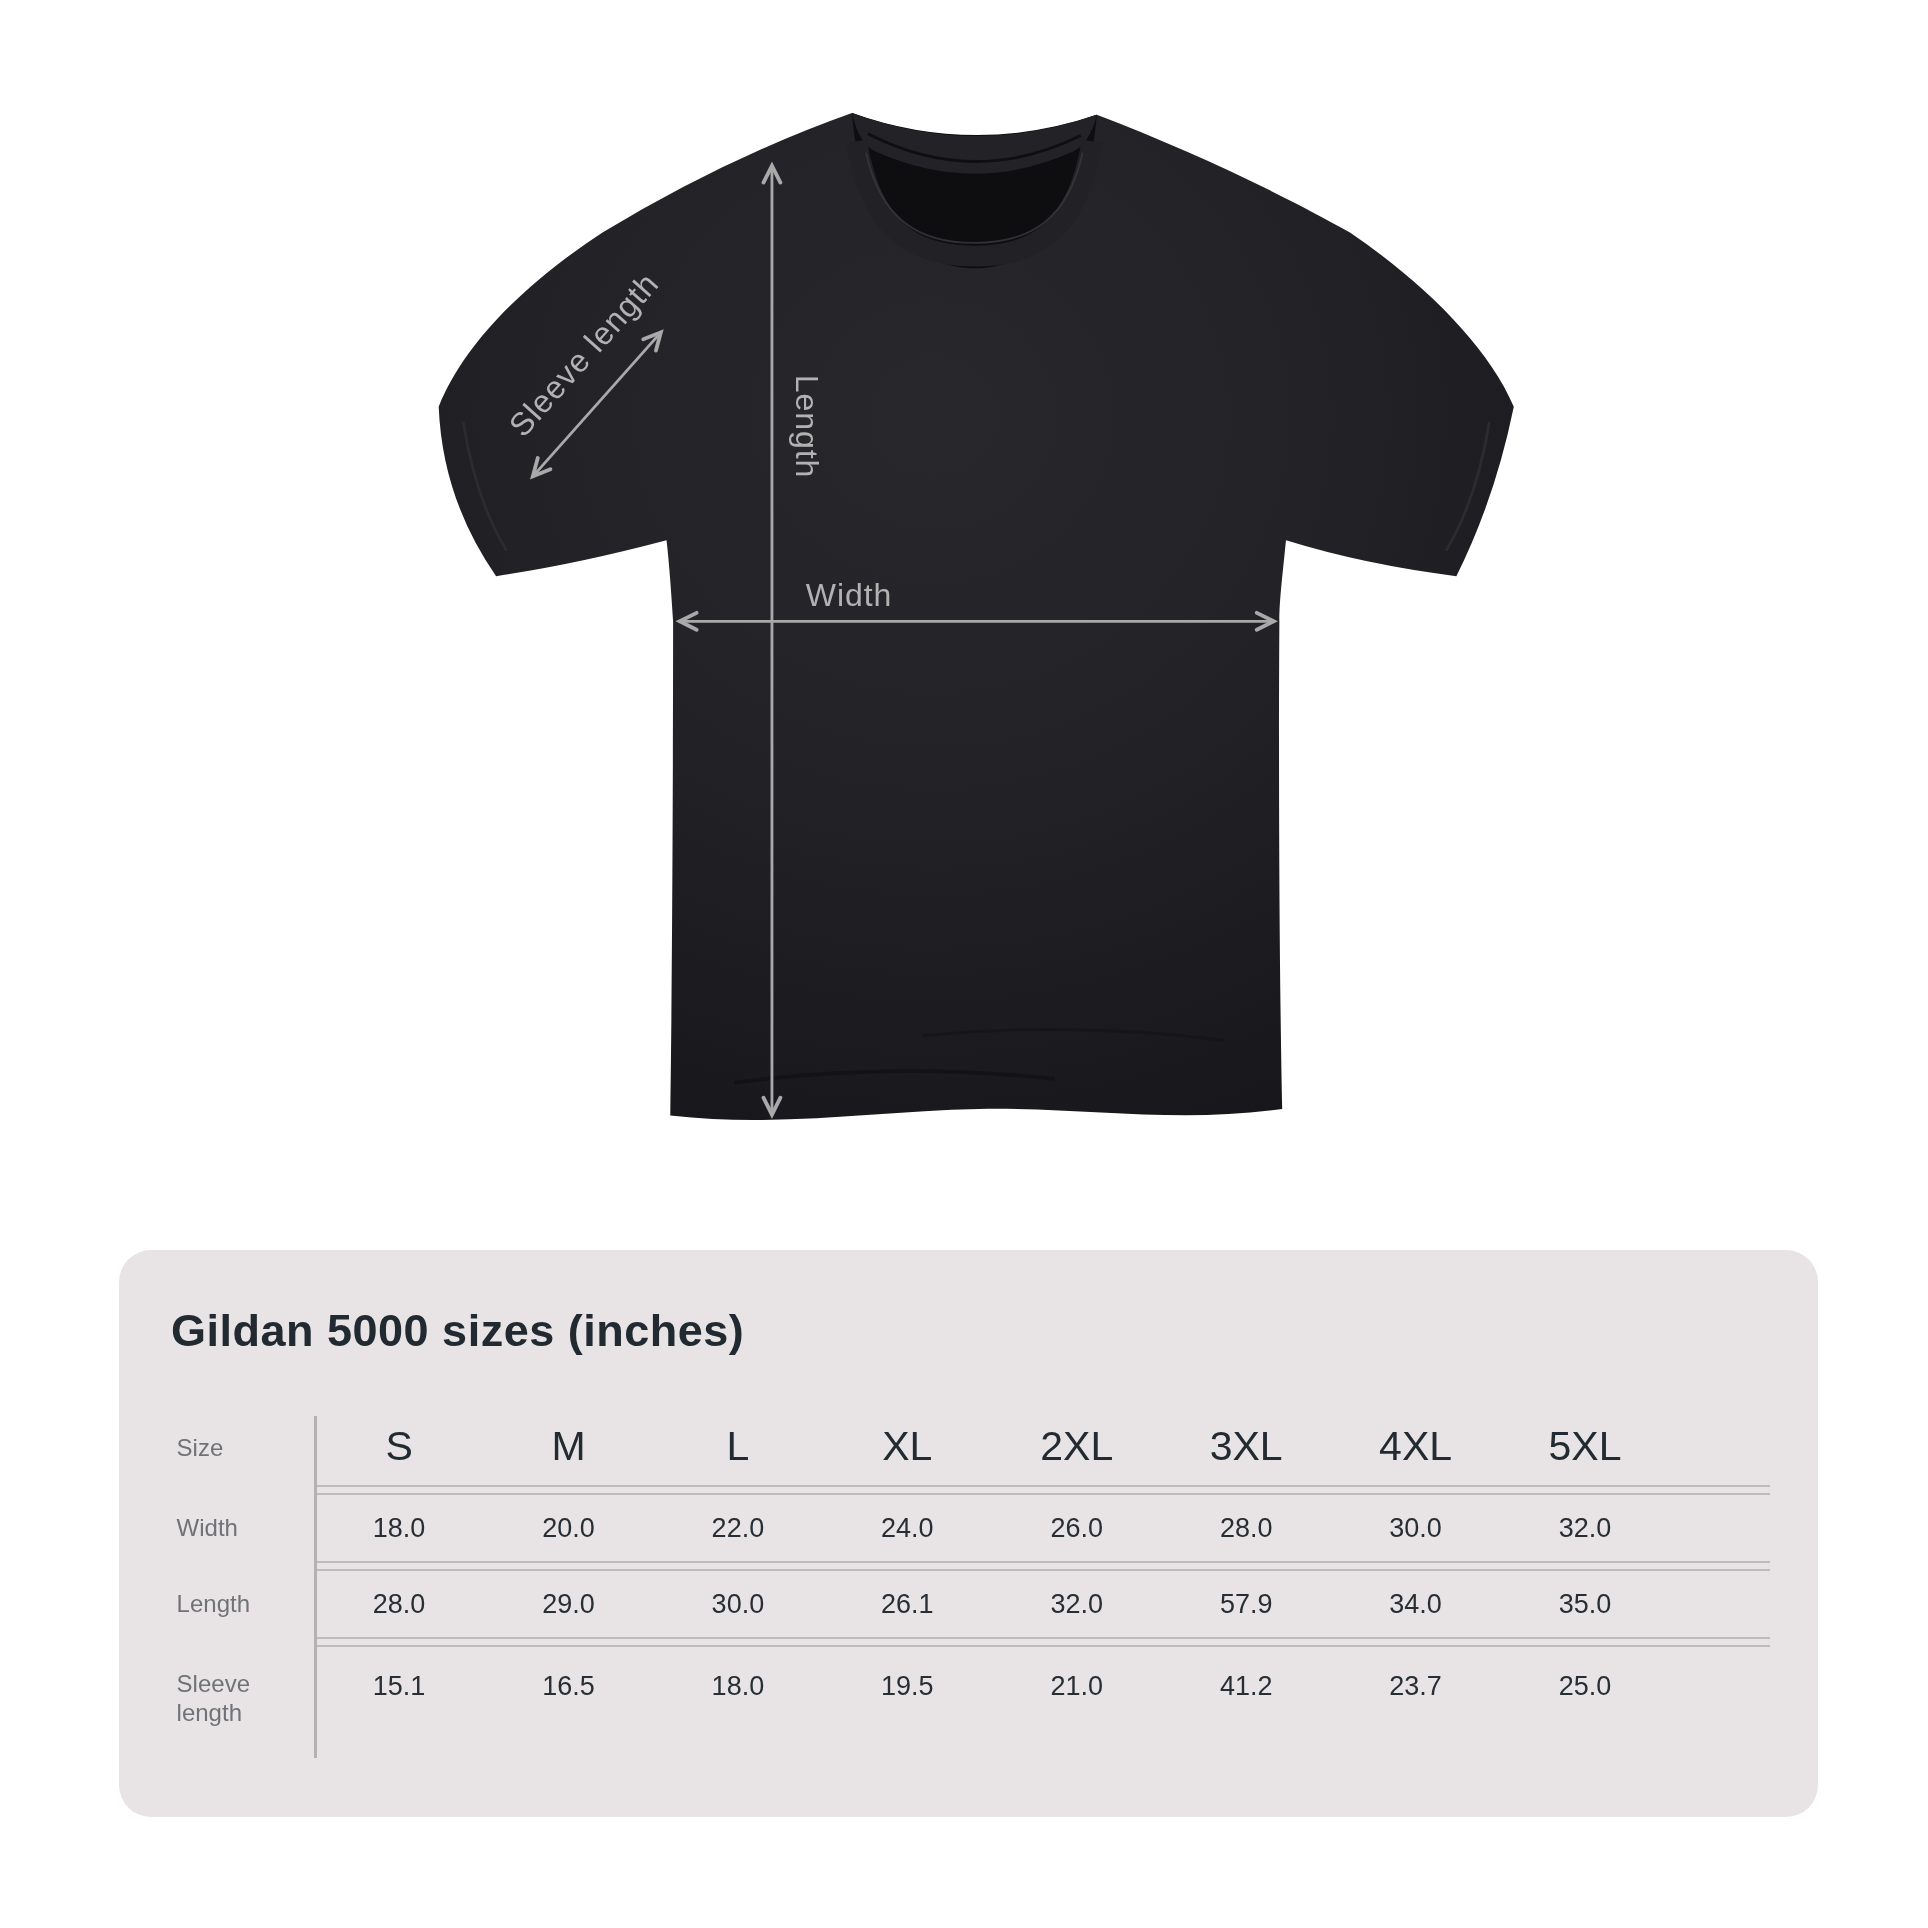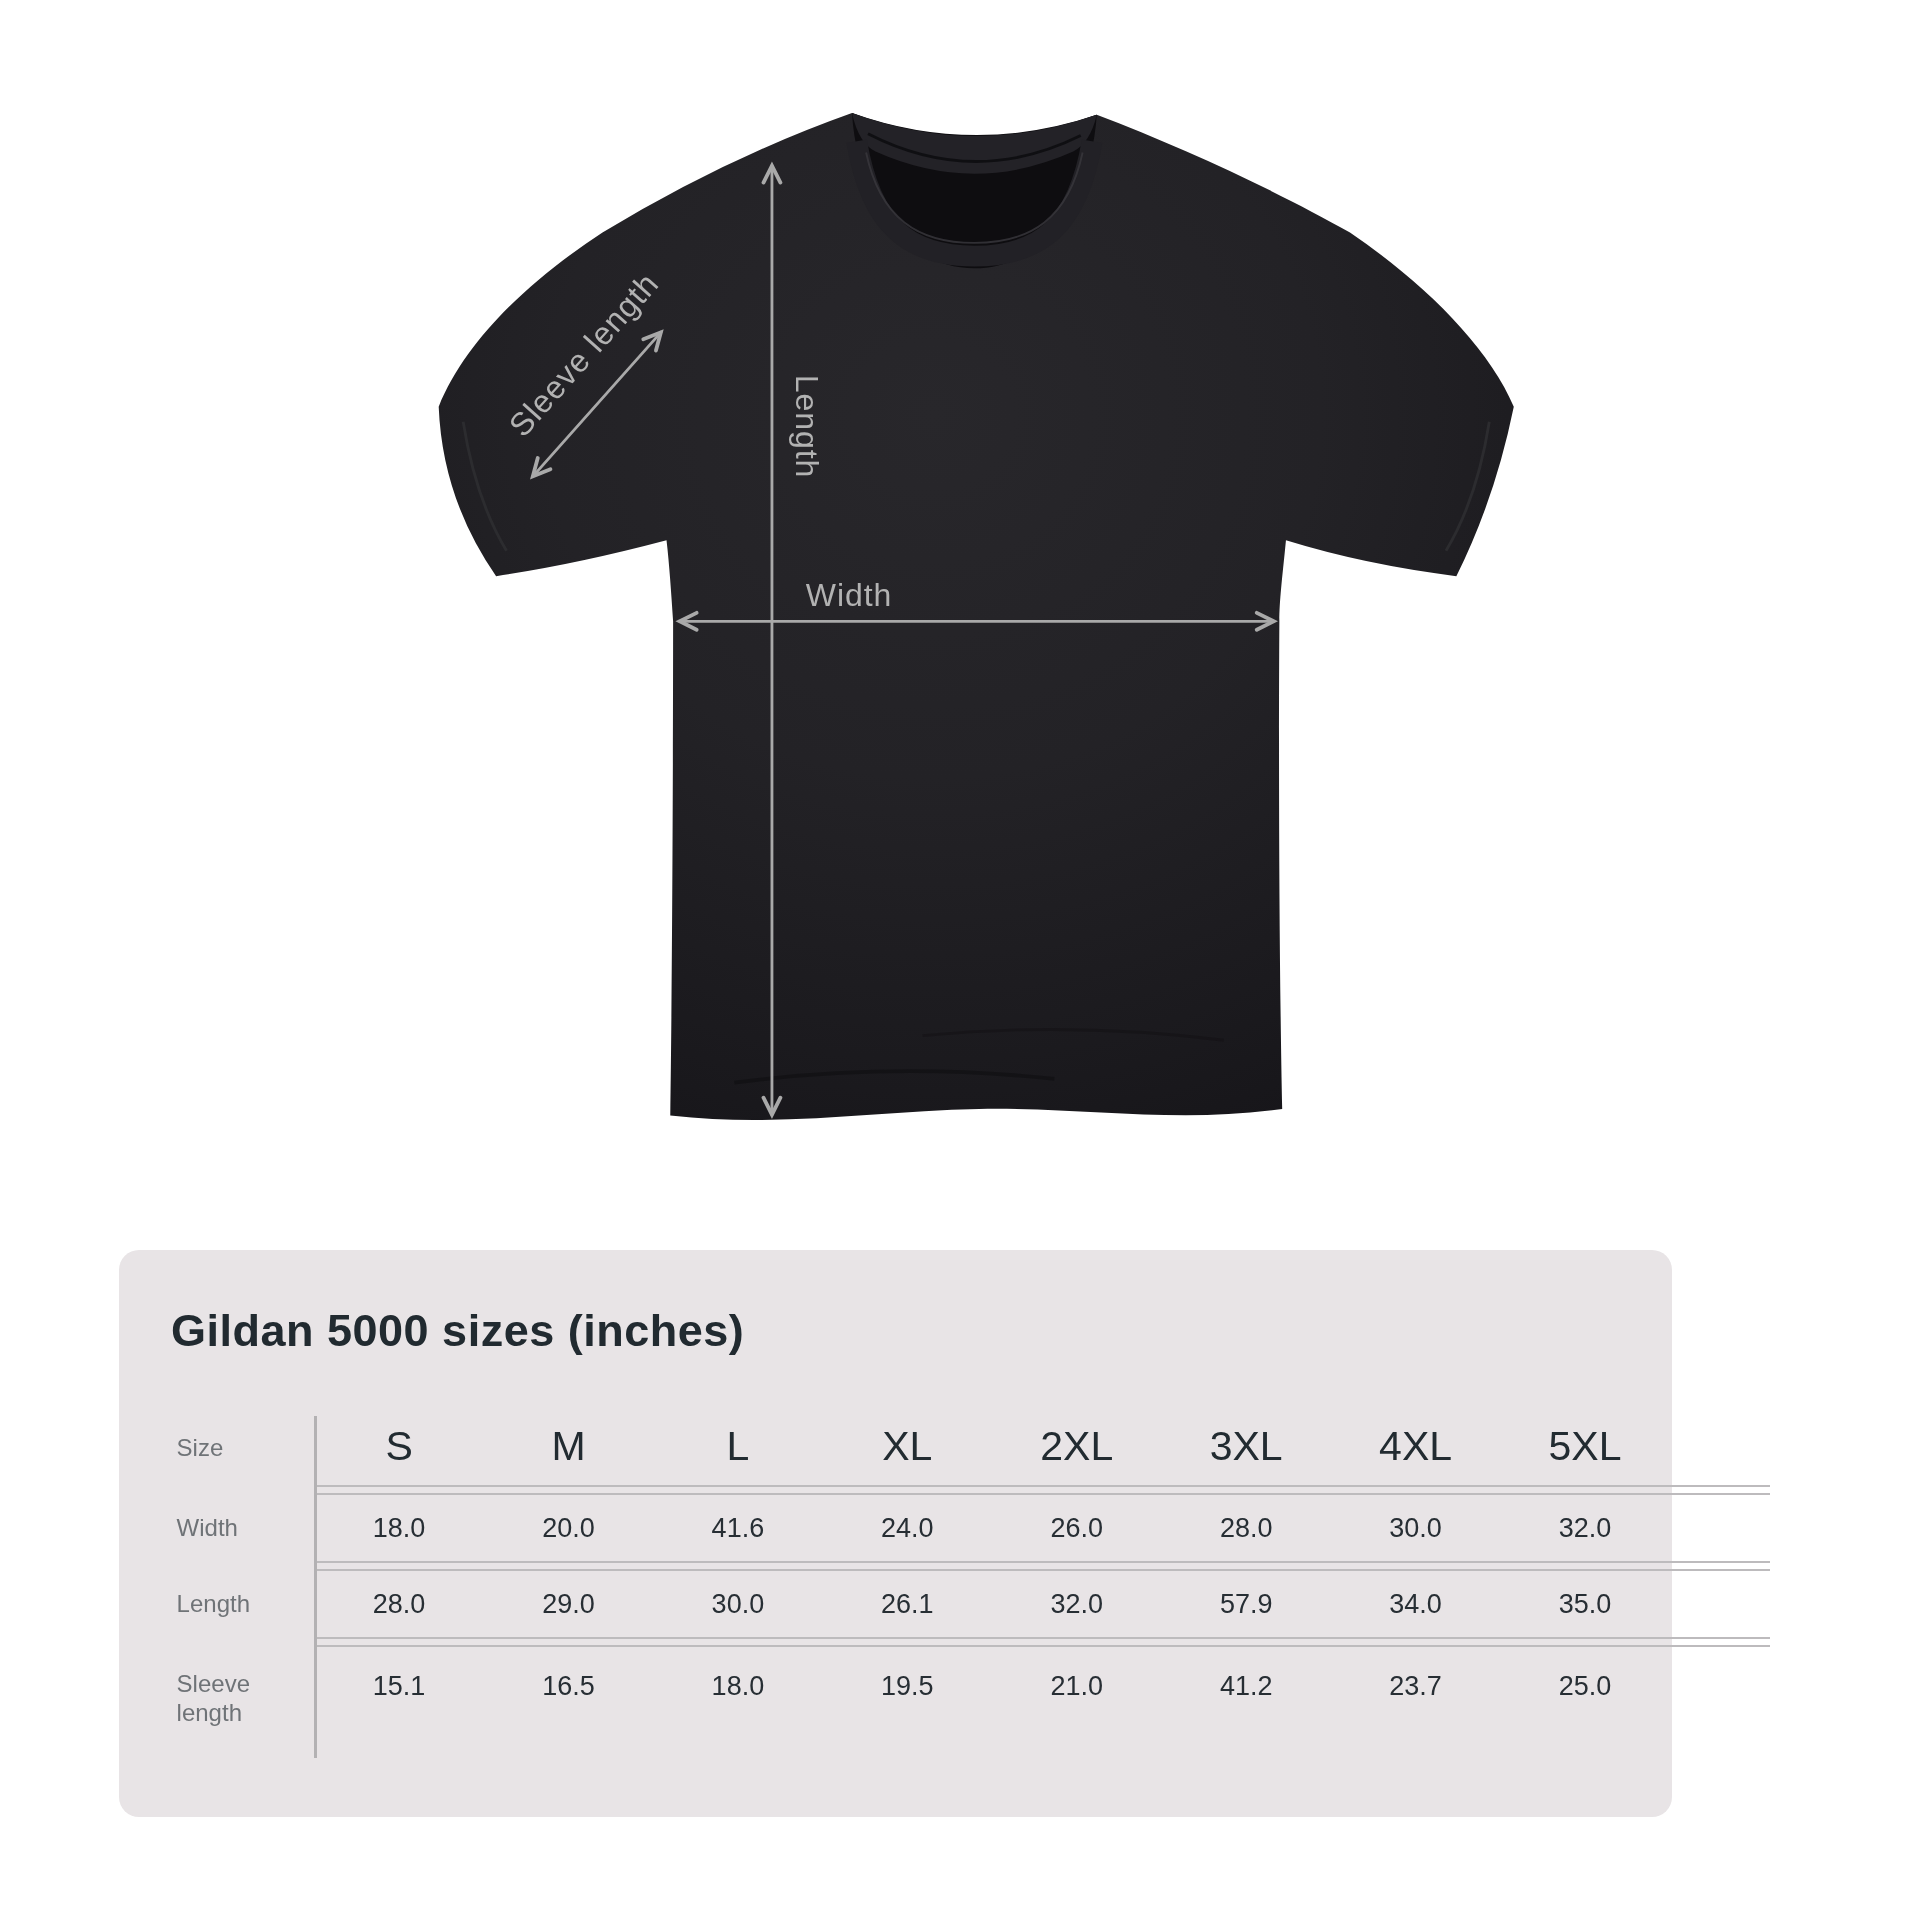--- a/index.html
+++ b/index.html
@@ -14,22 +14,22 @@
   }
   *{margin:0;padding:0;box-sizing:border-box;}
   html,body{width:1928px;height:1928px;background:#ffffff;font-family:"Liberation Sans", sans-serif;}
   body{position:relative;overflow:hidden;}
 
   #shirt-svg{position:absolute;left:0;top:0;width:1928px;height:1928px;}
   .ann-line{stroke:var(--ann);stroke-width:3;fill:none;}
   .ann-text{fill:#b2b2b2;font-size:34px;font-family:"Liberation Sans",sans-serif;letter-spacing:1px;}
 
   .panel{
-    position:absolute;left:119px;top:1250px;width:1553px;height:567px;
-    background:var(--panel-bg);border-radius:20px;
+    position:absolute;left:119px;top:1250px;width:1699px;height:567px;
+    background:var(--panel-bg);border-radius:32px;
   }
   .panel-title{
     position:absolute;left:52px;top:55px;
     font-size:45px;font-weight:700;color:var(--title);letter-spacing:0.5px;
   }
   table.size-table{
     position:absolute;left:52px;top:152px;width:1599px;
     border-collapse:separate;border-spacing:0 6.6px;table-layout:fixed;
   }
   table.size-table td, table.size-table th{font-weight:400;}
@@ -154,21 +154,21 @@
           <th class="head-cell">2XL</th>
           <th class="head-cell">3XL</th>
           <th class="head-cell">4XL</th>
           <th class="head-cell">5XL</th>
           <td class="spacer-cell"></td>
         </tr>
         <tr class="mid-row">
           <td class="label-cell">Width</td>
           <td class="val-cell">18.0</td>
           <td class="val-cell">20.0</td>
-          <td class="val-cell">41.6</td>
+          <td class="val-cell">22.0</td>
           <td class="val-cell">24.0</td>
           <td class="val-cell">26.0</td>
           <td class="val-cell">28.0</td>
           <td class="val-cell">30.0</td>
           <td class="val-cell">32.0</td>
           <td class="spacer-cell"></td>
         </tr>
         <tr class="mid-row">
           <td class="label-cell">Length</td>
           <td class="val-cell">28.0</td>

